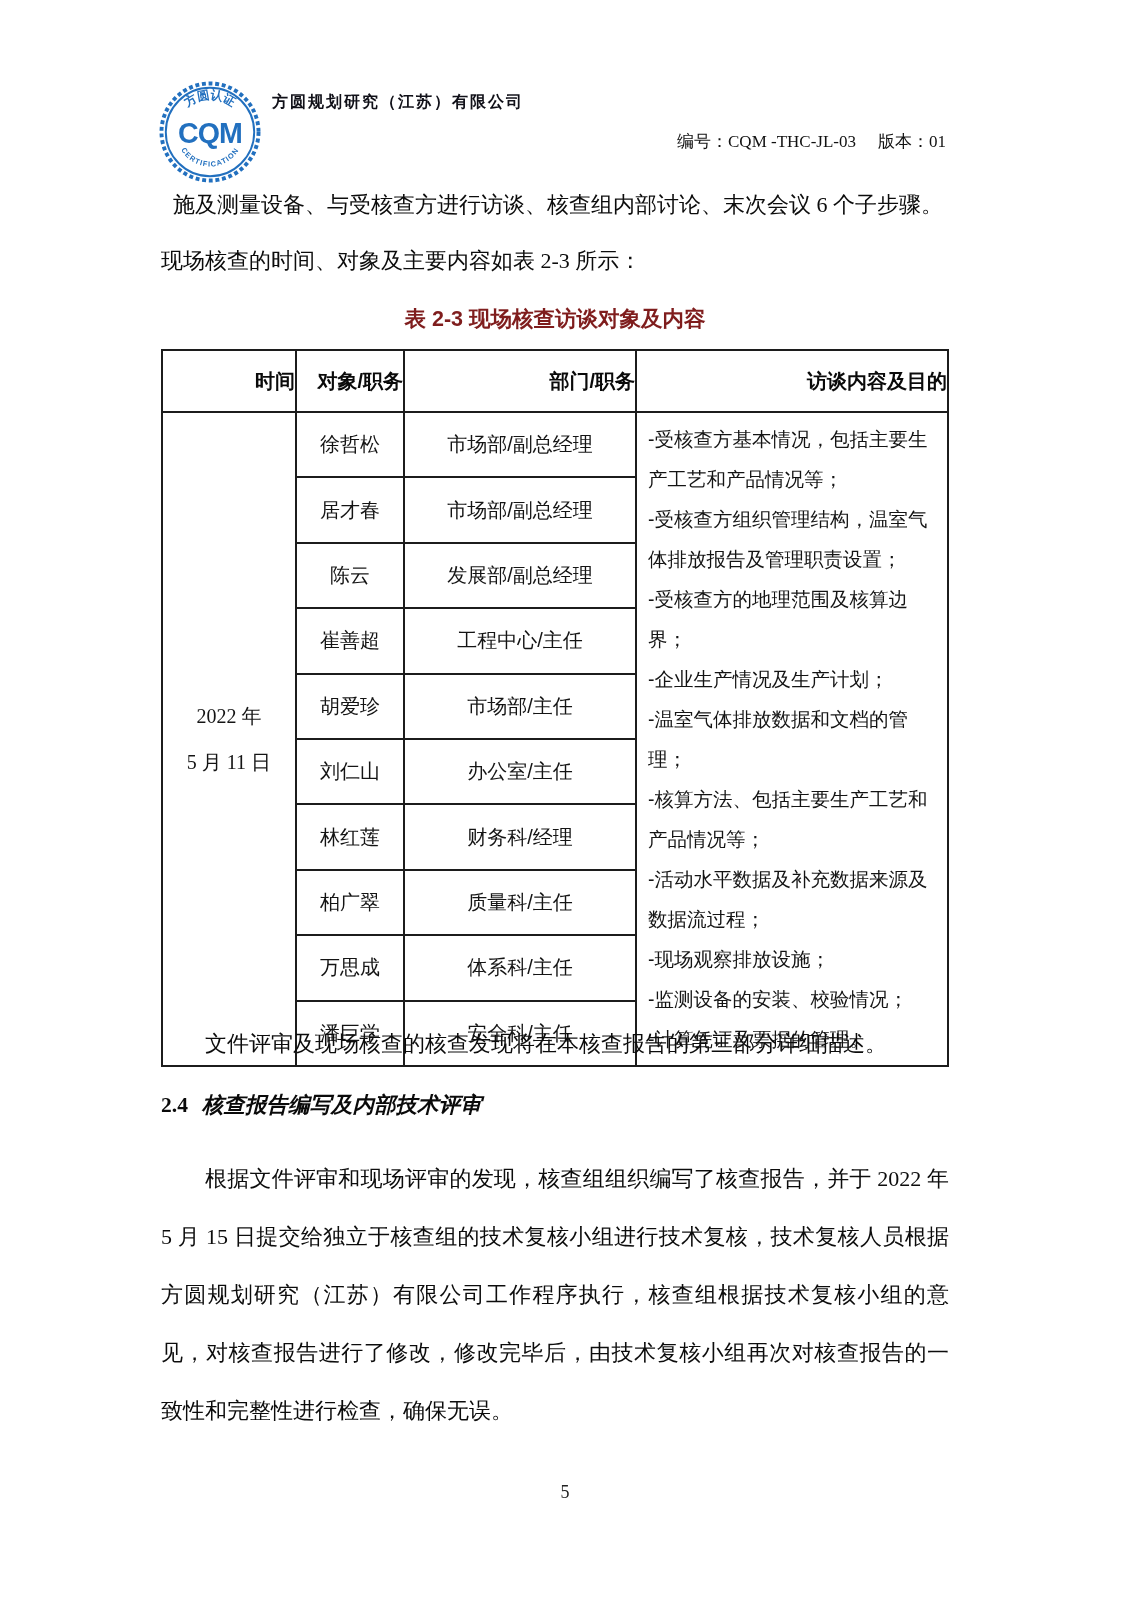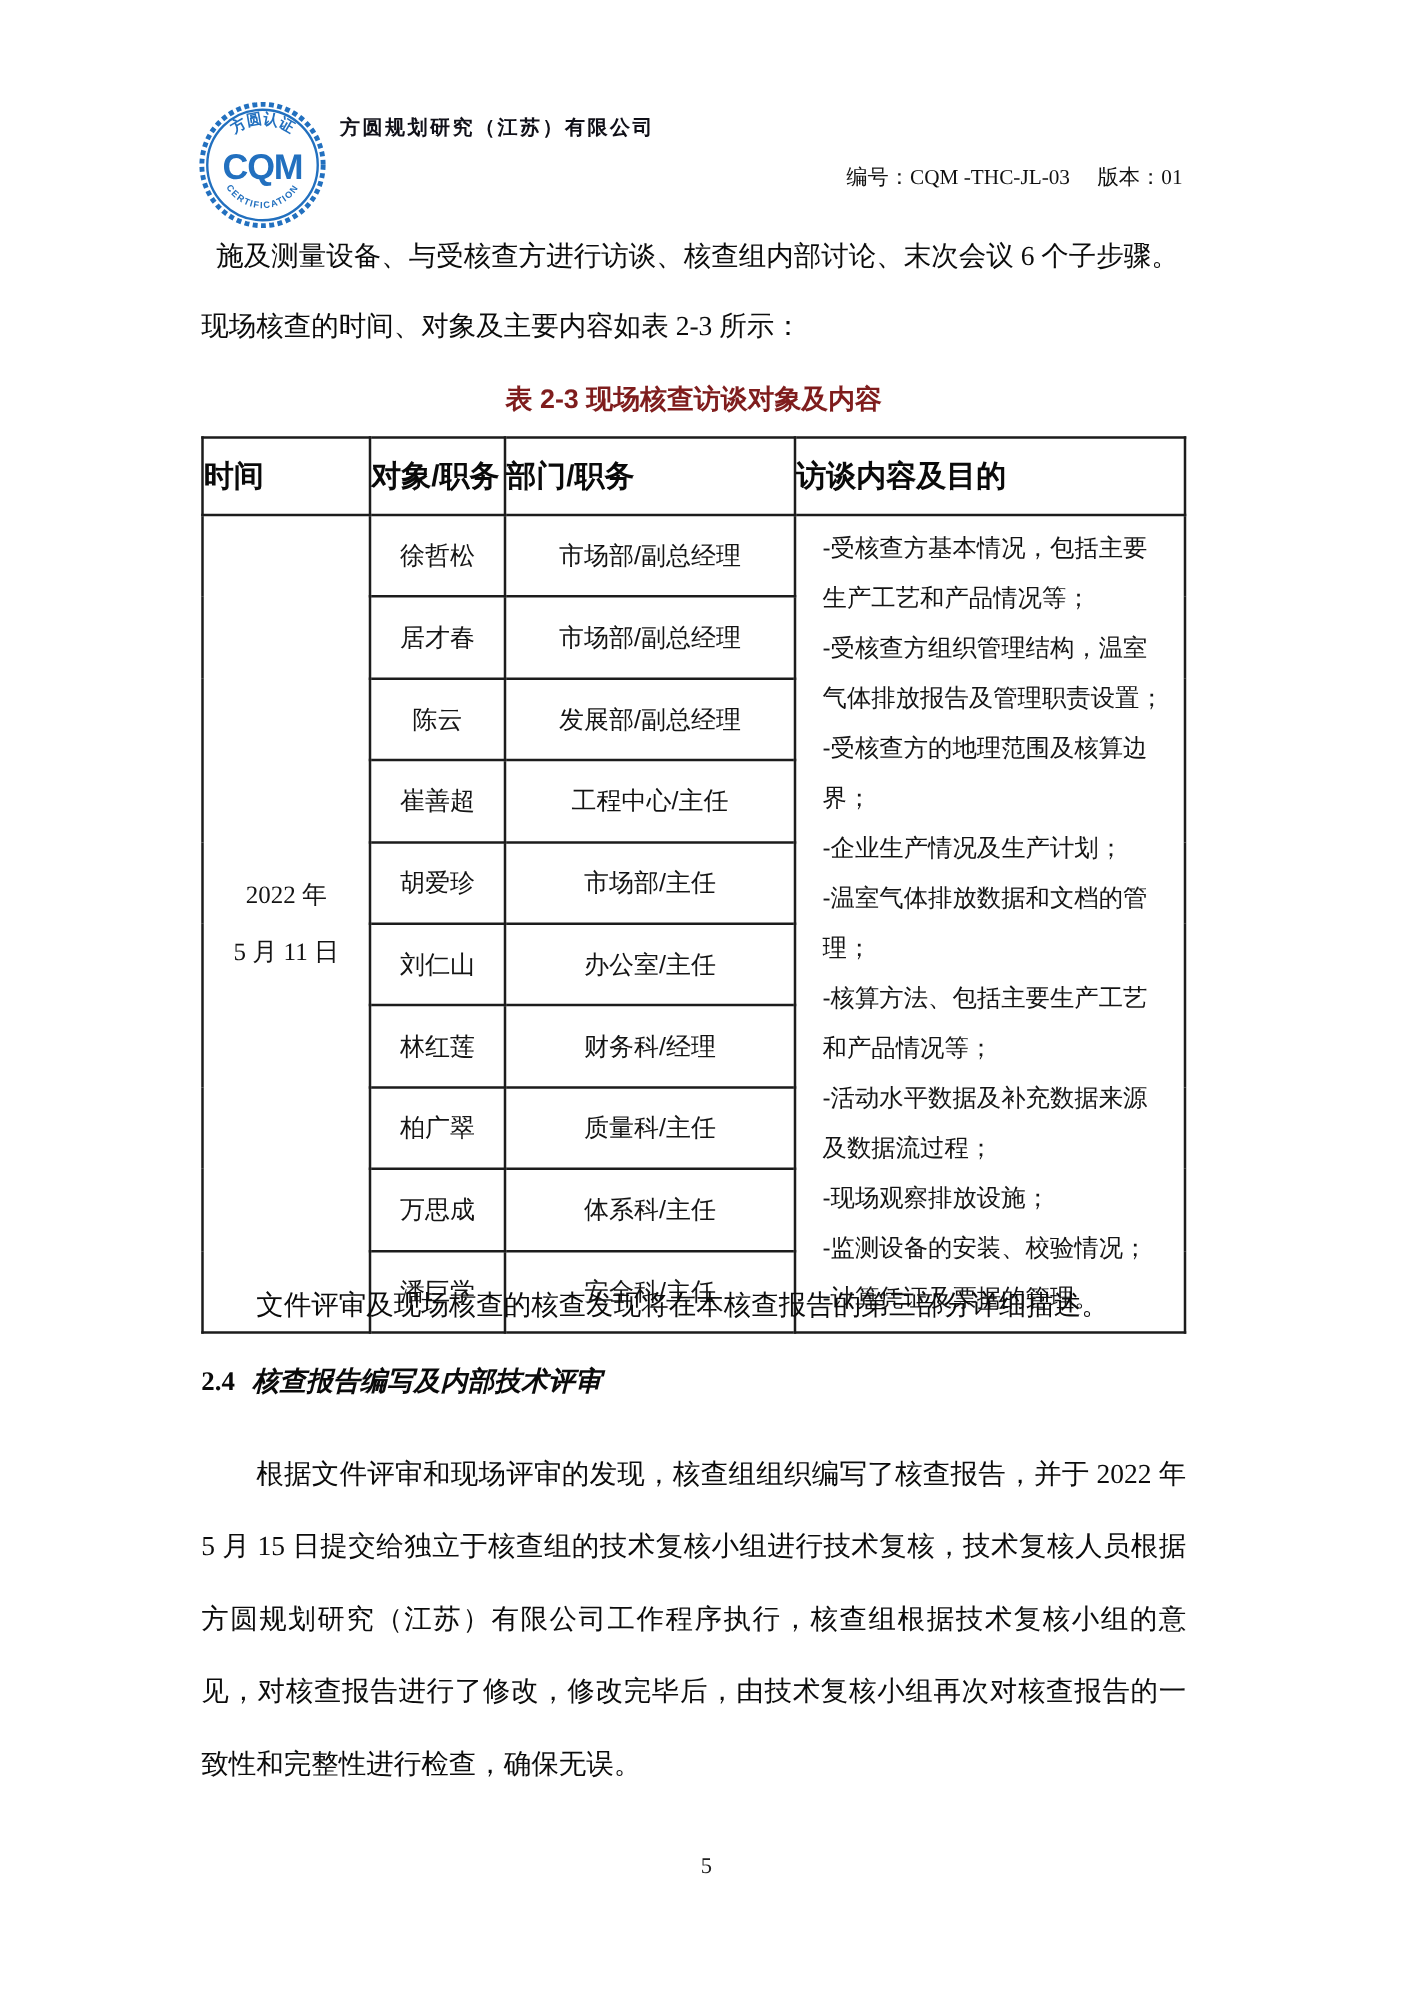--- a/index.html
+++ b/index.html
@@ -45,26 +45,26 @@
     position:absolute; left:161px; top:349px; width:786px;
     border-collapse:collapse; table-layout:fixed;
     font-family:"Liberation Sans","DejaVu Sans",sans-serif;
   }
   table.itv col.c1 { width:134px; }
   table.itv col.c2 { width:108px; }
   table.itv col.c3 { width:232px; }
   table.itv col.c4 { width:312px; }
   table.itv th, table.itv td { border:2px solid #1c1c1c; }
   table.itv th {
-    height:62px; font-size:24px; font-weight:bold; text-align:left;
+    height:62px; font-size:20px; font-weight:bold; text-align:right;
     vertical-align:middle; color:#0a0a0a;
   }
   table.itv td { height:60px; text-align:center; vertical-align:middle; font-size:20px; color:#141414; font-weight:normal; }
   td.t-time { font-family:"Liberation Serif","DejaVu Serif",serif; font-size:20px; line-height:2.3; }
-  td.t-content { vertical-align:middle; text-align:left; padding:6px 10px 6px 21px; }
+  td.t-content { vertical-align:middle; text-align:left; padding:6px 10px 6px 11px; }
   .content-item { font-size:19.5px; line-height:40px; text-align:left; color:#141414; }
 
   
   .p-after { top:1030px; text-indent:2em; }
   .sec-heading {
     position:absolute; left:161px; top:1090px; width:788px;
     font-size:21.5px; font-weight:bold; color:#0a0a0a; white-space:nowrap;
   }
   .sec-heading .num { font-family:"Liberation Serif","DejaVu Serif",serif; margin-right:14px; }
   .sec-heading .txt { font-family:"Liberation Sans","DejaVu Sans",sans-serif;font-style:italic; }

